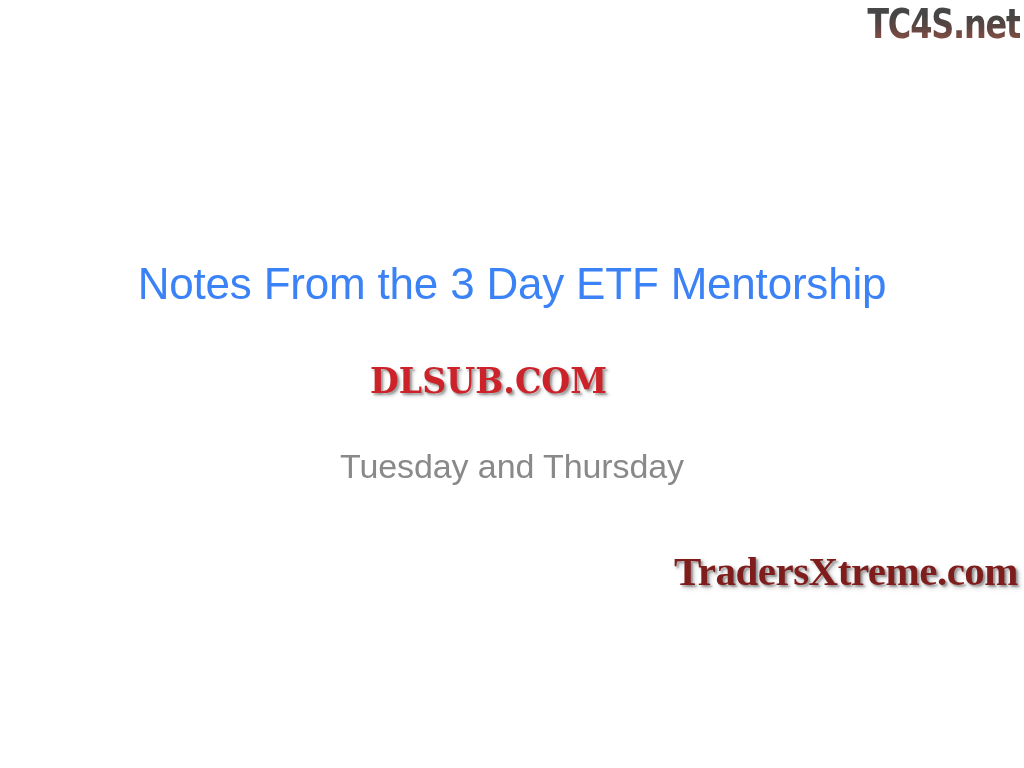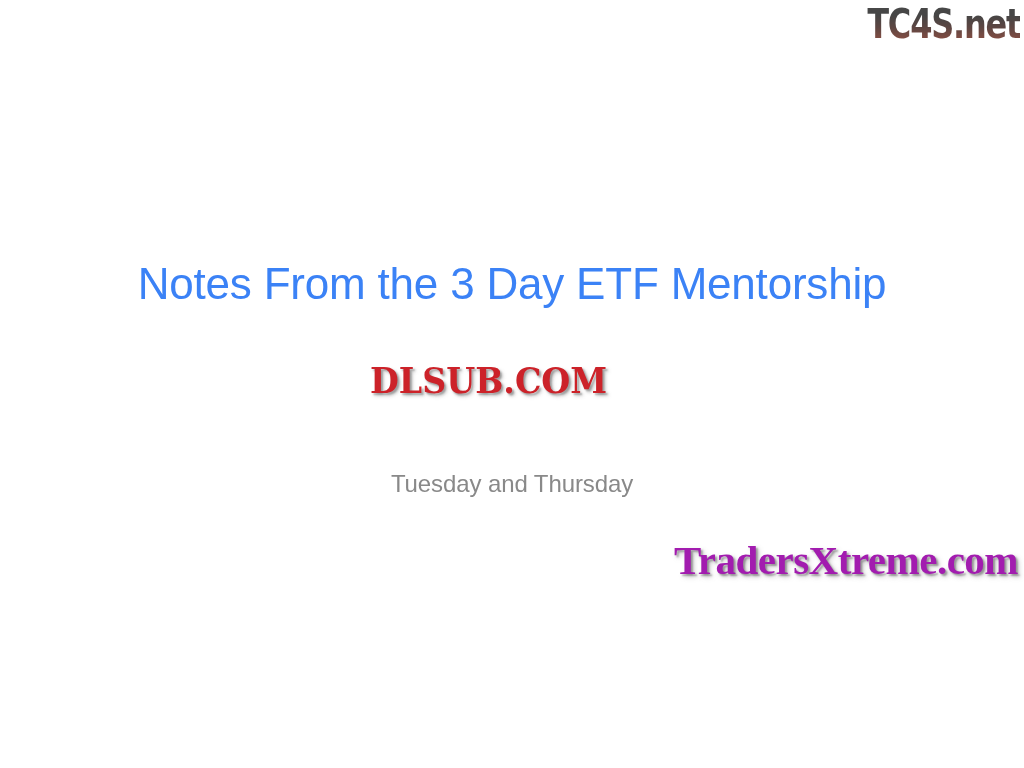--- a/index.html
+++ b/index.html
@@ -43,25 +43,24 @@
   #subtitle-block {
     position: absolute;
     left: 120px;
     top: 443px;
     width: 784px;
     text-align: center;
   }
   #slide-subtitle {
     font-family: "Liberation Sans", sans-serif;
     font-weight: 400;
-    font-size: 24px;
+    font-size: 34px;
     line-height: 46px;
     color: #898989;
     letter-spacing: -0.1px;
-    margin-top: 18px;
   }
 
   
   #wm-tc4s {
     position: absolute;
     right: 4px;
     top: 2px;
     font-family: "DejaVu Sans", sans-serif;
     font-weight: 700;
     font-size: 40px;
@@ -100,27 +99,27 @@
     paint-order: stroke fill;
     text-shadow:
        2px 2px 2px rgba(110,110,110,0.55),
        3px 3px 4px rgba(120,120,120,0.35);
   }
 
   
   #wm-traders {
     position: absolute;
     right: 6px;
-    bottom: 17px;
+    bottom: 6px;
     font-family: "Liberation Serif", serif;
     font-weight: 700;
     font-size: 41px;
     line-height: 46px;
     letter-spacing: -0.5px;
-    color: #a21caf;
+    color: #7f1d1d;
     white-space: nowrap;
     -webkit-text-stroke: 5px #ffffff;
     paint-order: stroke fill;
     text-shadow:
        2px 2px 2px rgba(90,90,90,0.55),
        3px 3px 5px rgba(110,110,110,0.35);
   }
 </style>
 </head>
 <body>

